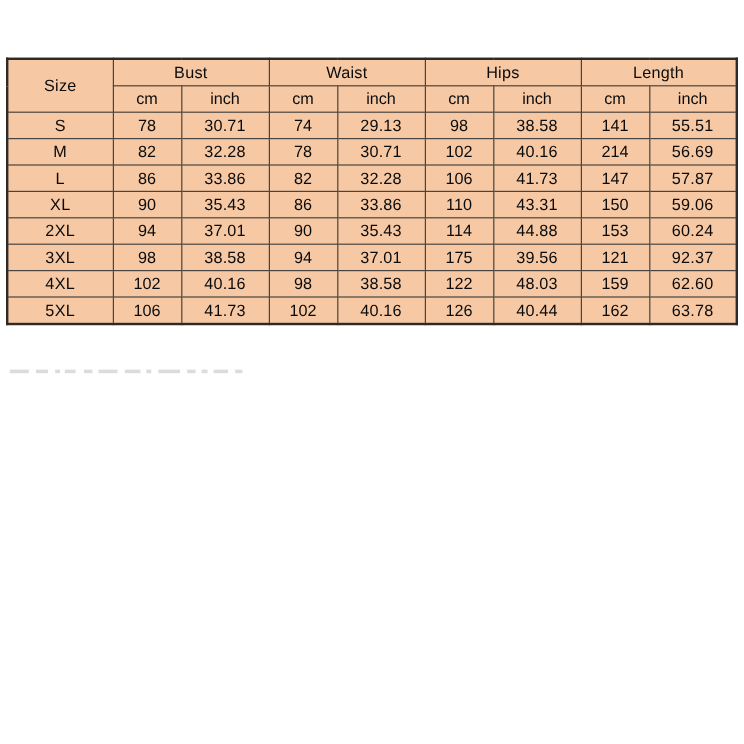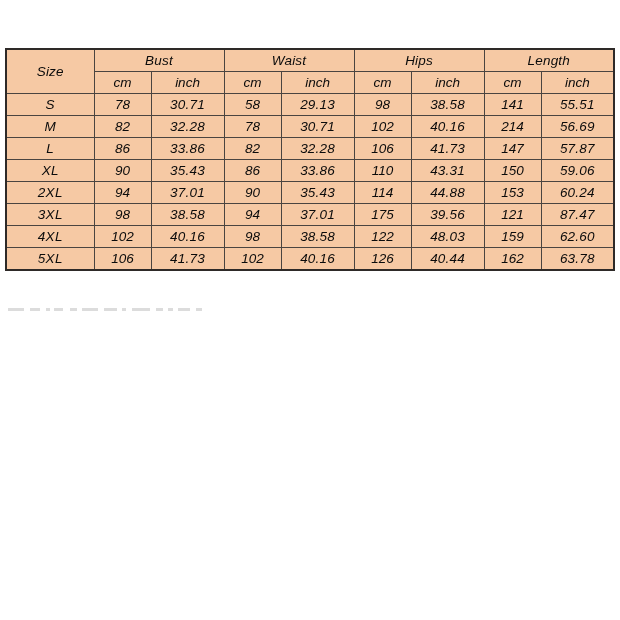--- a/index.html
+++ b/index.html
@@ -13,21 +13,20 @@
     overflow: hidden;
     font-family: "Liberation Sans", sans-serif;
     -webkit-font-smoothing: antialiased;
   }
 
   #canvas {
     position: relative;
     width: 620px;
     height: 472px;
     background: #ffffff;
-    font-style: italic;
   }
 
   
   #size-chart-wrap {
     position: absolute;
     left: 5px;
     top: 48px;
     width: 608px;
   }
 
@@ -159,21 +158,21 @@
           <th class="unit-head">cm</th>
           <th class="unit-head">inch</th>
         </tr>
       </thead>
 
       <tbody id="chart-body">
           <tr>
             <td class="size-label">S</td>
             <td class="val-cm">78</td>
             <td class="val-inch">30.71</td>
-            <td class="val-cm">58</td>
+            <td class="val-cm">74</td>
             <td class="val-inch">29.13</td>
             <td class="val-cm">98</td>
             <td class="val-inch">38.58</td>
             <td class="val-cm">141</td>
             <td class="val-inch">55.51</td>
           </tr>
           <tr>
             <td class="size-label">M</td>
             <td class="val-cm">82</td>
             <td class="val-inch">32.28</td>
@@ -219,21 +218,21 @@
           </tr>
           <tr>
             <td class="size-label">3XL</td>
             <td class="val-cm">98</td>
             <td class="val-inch">38.58</td>
             <td class="val-cm">94</td>
             <td class="val-inch">37.01</td>
             <td class="val-cm">175</td>
             <td class="val-inch">39.56</td>
             <td class="val-cm">121</td>
-            <td class="val-inch">87.47</td>
+            <td class="val-inch">92.37</td>
           </tr>
           <tr>
             <td class="size-label">4XL</td>
             <td class="val-cm">102</td>
             <td class="val-inch">40.16</td>
             <td class="val-cm">98</td>
             <td class="val-inch">38.58</td>
             <td class="val-cm">122</td>
             <td class="val-inch">48.03</td>
             <td class="val-cm">159</td>

